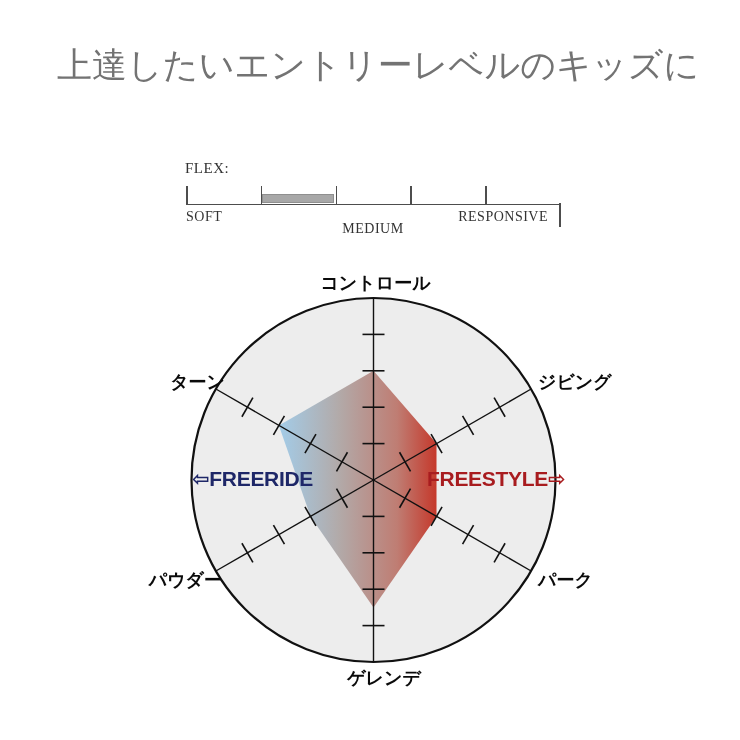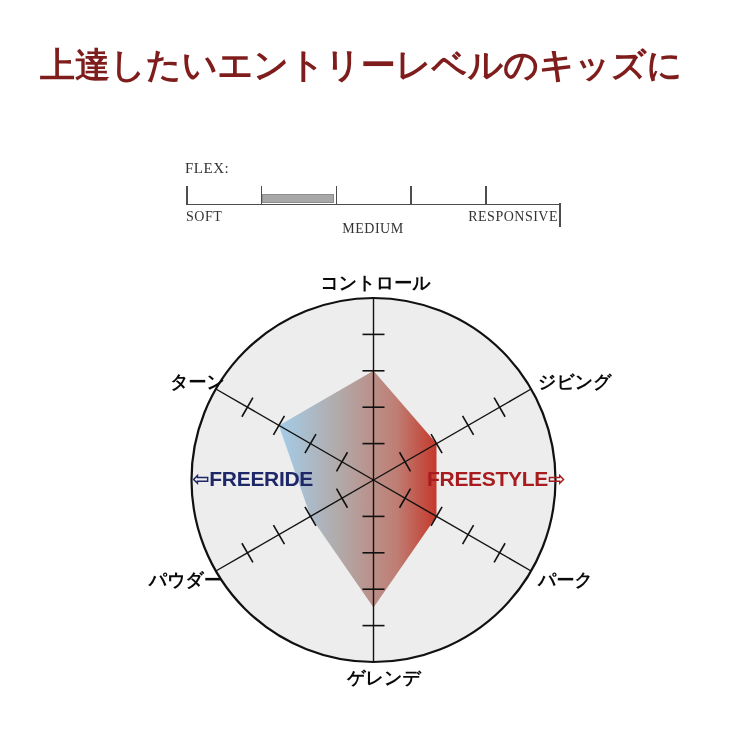--- a/index.html
+++ b/index.html
@@ -1,30 +1,30 @@
 <!DOCTYPE html>
 <html><head>
 <meta charset="utf-8">
 <style>
   html,body{margin:0;padding:0;background:#fff;}
   .page{position:relative;width:740px;height:740px;background:#ffffff;overflow:hidden;
         font-family:"Liberation Sans","DejaVu Sans",sans-serif;}
-  .heading{position:absolute;left:40px;top:40px;font-size:35px;font-weight:bold;
-           color:#7f1d1d;line-height:49px;letter-spacing:0;white-space:nowrap;}
+  .heading{position:absolute;left:57px;top:40px;font-size:35px;font-weight:normal;
+           color:#737373;line-height:49px;letter-spacing:0;white-space:nowrap;}
   .flex-widget{position:absolute;left:186px;top:160px;width:376px;height:72px;font-family:Liberation Serif, serif;}
   .flex-title{position:absolute;left:-1px;top:0;font-size:15px;color:#333;letter-spacing:0.5px;}
   .flex-scale{position:absolute;left:0;top:26px;width:374px;height:19px;}
   .flex-baseline{position:absolute;left:0;bottom:0;width:100%;height:1.5px;background:#4d4d4d;}
   .flex-tick{position:absolute;bottom:0;width:1.5px;height:19px;background:#4d4d4d;}
   .flex-bar{position:absolute;bottom:2px;height:9px;border:1px solid #8f8f8f;box-sizing:border-box;}
   .flex-labels{position:absolute;top:49px;left:0;width:374px;height:16px;
                font-size:14px;color:#333;letter-spacing:0.5px;}
   .fl-soft{position:absolute;left:0;top:0;}
   .fl-med{position:absolute;left:50%;top:12px;transform:translateX(-50%);}
-  .fl-resp{position:absolute;right:2px;top:0;}
+  .fl-resp{position:absolute;right:12px;top:0;}
   .flex-endmark{position:absolute;left:373px;top:43px;width:1.5px;height:24px;background:#4d4d4d;}
   svg text{font-family:"Liberation Sans","DejaVu Sans",sans-serif;}
 </style>
 </head>
 <body>
 
 <div class="page">
 
   <div class="heading">
     <div>上達したいエントリーレベルのキッズに</div>

